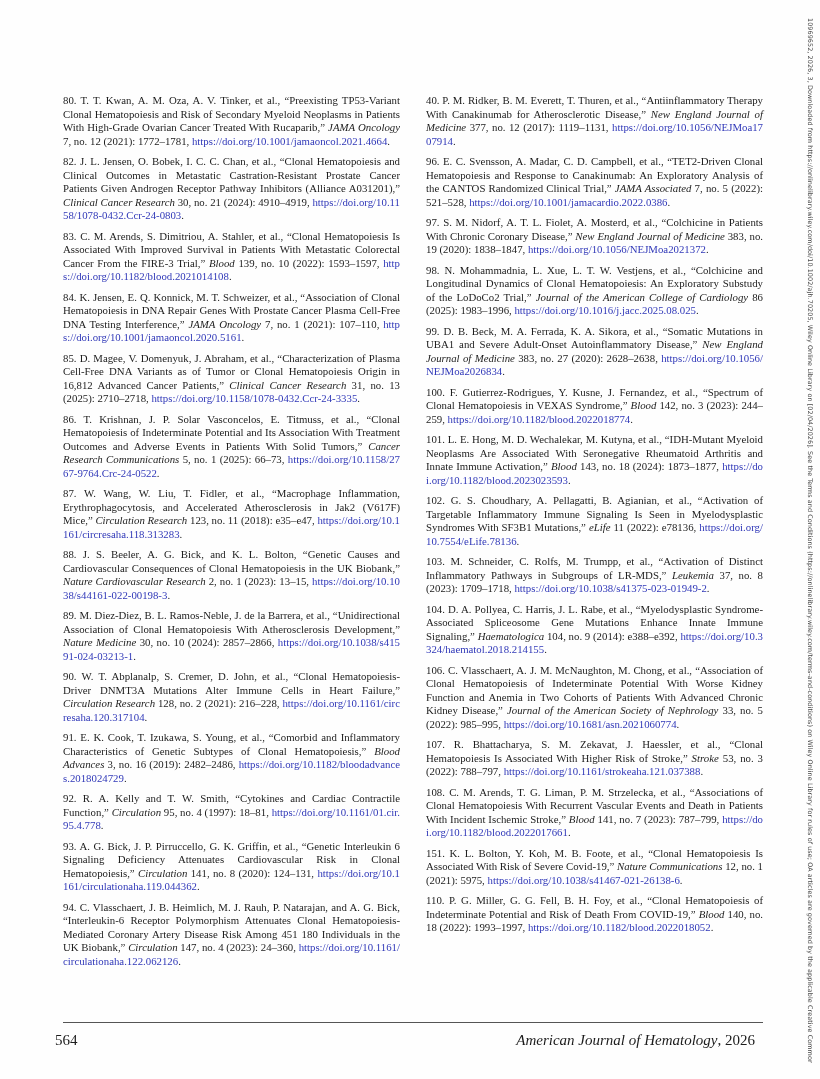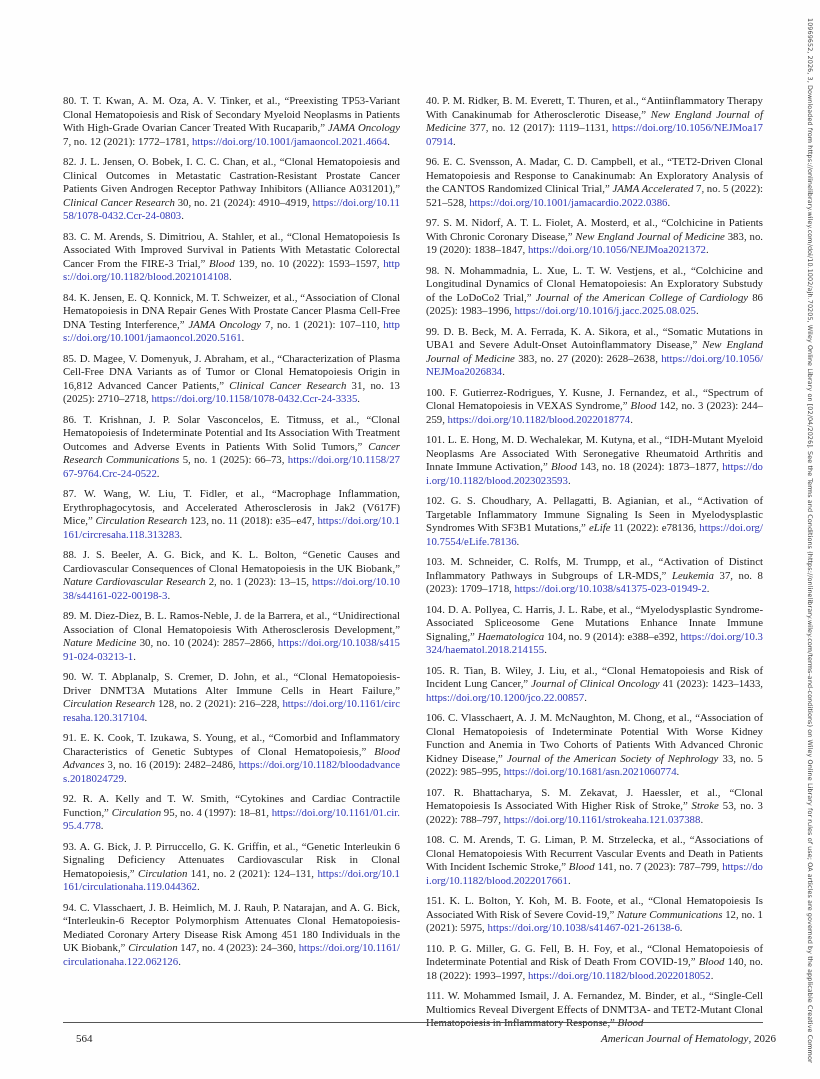--- a/index.html
+++ b/index.html
@@ -39,27 +39,27 @@
   }
   .footer-rule {
     position: absolute;
     left: 63px;
     width: 700px;
     top: 1022px;
     border-top: 1px solid #555;
   }
   .footer {
     position: absolute;
-    left: 76px;
+    left: 55px;
     width: 700px;
     top: 1032px;
     display: flex;
     justify-content: space-between;
     align-items: flex-start;
-    font-size: 11px;
+    font-size: 15px;
   }
   .footer .journal { font-style: italic; }
   .sidebar-note {
     position: absolute;
     top: 18px;
     right: 6px;
     height: 1045px;
     writing-mode: vertical-rl;
     font-family: "DejaVu Sans", sans-serif;
     font-size: 6.4px;
@@ -81,41 +81,39 @@
         <p class="ref"><span>83. C. M. Arends, S. Dimitriou, A. Stahler, et al., “Clonal Hematopoiesis Is Associated With Improved Survival in Patients With Metastatic Colorectal Cancer From the FIRE-3 Trial,” </span><span class="it">Blood</span><span> 139, no. 10 (2022): 1593–1597, </span><a class="doi" href="#">https://doi.org/10.1182/blood.2021014108</a><span>.</span></p>
         <p class="ref"><span>84. K. Jensen, E. Q. Konnick, M. T. Schweizer, et al., “Association of Clonal Hematopoiesis in DNA Repair Genes With Prostate Cancer Plasma Cell-Free DNA Testing Interference,” </span><span class="it">JAMA Oncology</span><span> 7, no. 1 (2021): 107–110, </span><a class="doi" href="#">https://doi.org/10.1001/jamaoncol.2020.5161</a><span>.</span></p>
         <p class="ref"><span>85. D. Magee, V. Domenyuk, J. Abraham, et al., “Characterization of Plasma Cell-Free DNA Variants as of Tumor or Clonal Hematopoiesis Origin in 16,812 Advanced Cancer Patients,” </span><span class="it">Clinical Cancer Research</span><span> 31, no. 13 (2025): 2710–2718, </span><a class="doi" href="#">https://doi.org/10.1158/1078-0432.Ccr-24-3335</a><span>.</span></p>
         <p class="ref"><span>86. T. Krishnan, J. P. Solar Vasconcelos, E. Titmuss, et al., “Clonal Hematopoiesis of Indeterminate Potential and Its Association With Treatment Outcomes and Adverse Events in Patients With Solid Tumors,” </span><span class="it">Cancer Research Communications</span><span> 5, no. 1 (2025): 66–73, </span><a class="doi" href="#">https://doi.org/10.1158/2767-9764.Crc-24-0522</a><span>.</span></p>
         <p class="ref"><span>87. W. Wang, W. Liu, T. Fidler, et al., “Macrophage Inflammation, Erythrophagocytosis, and Accelerated Atherosclerosis in Jak2 (V617F) Mice,” </span><span class="it">Circulation Research</span><span> 123, no. 11 (2018): e35–e47, </span><a class="doi" href="#">https://doi.org/10.1161/circresaha.118.313283</a><span>.</span></p>
         <p class="ref"><span>88. J. S. Beeler, A. G. Bick, and K. L. Bolton, “Genetic Causes and Cardiovascular Consequences of Clonal Hematopoiesis in the UK Biobank,” </span><span class="it">Nature Cardiovascular Research</span><span> 2, no. 1 (2023): 13–15, </span><a class="doi" href="#">https://doi.org/10.1038/s44161-022-00198-3</a><span>.</span></p>
         <p class="ref"><span>89. M. Diez-Diez, B. L. Ramos-Neble, J. de la Barrera, et al., “Unidirectional Association of Clonal Hematopoiesis With Atherosclerosis Development,” </span><span class="it">Nature Medicine</span><span> 30, no. 10 (2024): 2857–2866, </span><a class="doi" href="#">https://doi.org/10.1038/s41591-024-03213-1</a><span>.</span></p>
         <p class="ref"><span>90. W. T. Abplanalp, S. Cremer, D. John, et al., “Clonal Hematopoiesis-Driver DNMT3A Mutations Alter Immune Cells in Heart Failure,” </span><span class="it">Circulation Research</span><span> 128, no. 2 (2021): 216–228, </span><a class="doi" href="#">https://doi.org/10.1161/circresaha.120.317104</a><span>.</span></p>
         <p class="ref"><span>91. E. K. Cook, T. Izukawa, S. Young, et al., “Comorbid and Inflammatory Characteristics of Genetic Subtypes of Clonal Hematopoiesis,” </span><span class="it">Blood Advances</span><span> 3, no. 16 (2019): 2482–2486, </span><a class="doi" href="#">https://doi.org/10.1182/bloodadvances.2018024729</a><span>.</span></p>
         <p class="ref"><span>92. R. A. Kelly and T. W. Smith, “Cytokines and Cardiac Contractile Function,” </span><span class="it">Circulation</span><span> 95, no. 4 (1997): 18–81, </span><a class="doi" href="#">https://doi.org/10.1161/01.cir.95.4.778</a><span>.</span></p>
-        <p class="ref"><span>93. A. G. Bick, J. P. Pirruccello, G. K. Griffin, et al., “Genetic Interleukin 6 Signaling Deficiency Attenuates Cardiovascular Risk in Clonal Hematopoiesis,” </span><span class="it">Circulation</span><span> 141, no. 2 (2021): 124–131, </span><a class="doi" href="#">https://doi.org/10.1161/circulationaha.119.044362</a><span>.</span></p>
+        <p class="ref"><span>93. A. G. Bick, J. P. Pirruccello, G. K. Griffin, et al., “Genetic Interleukin 6 Signaling Deficiency Attenuates Cardiovascular Risk in Clonal Hematopoiesis,” </span><span class="it">Circulation</span><span> 141, no. 8 (2020): 124–131, </span><a class="doi" href="#">https://doi.org/10.1161/circulationaha.119.044362</a><span>.</span></p>
         <p class="ref"><span>94. C. Vlasschaert, J. B. Heimlich, M. J. Rauh, P. Natarajan, and A. G. Bick, “Interleukin-6 Receptor Polymorphism Attenuates Clonal Hematopoiesis-Mediated Coronary Artery Disease Risk Among 451 180 Individuals in the UK Biobank,” </span><span class="it">Circulation</span><span> 147, no. 4 (2023): 24–360, </span><a class="doi" href="#">https://doi.org/10.1161/circulationaha.122.062126</a><span>.</span></p>
       </div>
     <div class="col">
         <p class="ref"><span>40. P. M. Ridker, B. M. Everett, T. Thuren, et al., “Antiinflammatory Therapy With Canakinumab for Atherosclerotic Disease,” </span><span class="it">New England Journal of Medicine</span><span> 377, no. 12 (2017): 1119–1131, </span><a class="doi" href="#">https://doi.org/10.1056/NEJMoa1707914</a><span>.</span></p>
-        <p class="ref"><span>96. E. C. Svensson, A. Madar, C. D. Campbell, et al., “TET2-Driven Clonal Hematopoiesis and Response to Canakinumab: An Exploratory Analysis of the CANTOS Randomized Clinical Trial,” </span><span class="it">JAMA Accelerated</span><span> 7, no. 5 (2022): 521–528, </span><a class="doi" href="#">https://doi.org/10.1001/jamacardio.2022.0386</a><span>.</span></p>
+        <p class="ref"><span>96. E. C. Svensson, A. Madar, C. D. Campbell, et al., “TET2-Driven Clonal Hematopoiesis and Response to Canakinumab: An Exploratory Analysis of the CANTOS Randomized Clinical Trial,” </span><span class="it">JAMA Associated</span><span> 7, no. 5 (2022): 521–528, </span><a class="doi" href="#">https://doi.org/10.1001/jamacardio.2022.0386</a><span>.</span></p>
         <p class="ref"><span>97. S. M. Nidorf, A. T. L. Fiolet, A. Mosterd, et al., “Colchicine in Patients With Chronic Coronary Disease,” </span><span class="it">New England Journal of Medicine</span><span> 383, no. 19 (2020): 1838–1847, </span><a class="doi" href="#">https://doi.org/10.1056/NEJMoa2021372</a><span>.</span></p>
         <p class="ref"><span>98. N. Mohammadnia, L. Xue, L. T. W. Vestjens, et al., “Colchicine and Longitudinal Dynamics of Clonal Hematopoiesis: An Exploratory Substudy of the LoDoCo2 Trial,” </span><span class="it">Journal of the American College of Cardiology</span><span> 86 (2025): 1983–1996, </span><a class="doi" href="#">https://doi.org/10.1016/j.jacc.2025.08.025</a><span>.</span></p>
         <p class="ref"><span>99. D. B. Beck, M. A. Ferrada, K. A. Sikora, et al., “Somatic Mutations in UBA1 and Severe Adult-Onset Autoinflammatory Disease,” </span><span class="it">New England Journal of Medicine</span><span> 383, no. 27 (2020): 2628–2638, </span><a class="doi" href="#">https://doi.org/10.1056/NEJMoa2026834</a><span>.</span></p>
         <p class="ref"><span>100. F. Gutierrez-Rodrigues, Y. Kusne, J. Fernandez, et al., “Spectrum of Clonal Hematopoiesis in VEXAS Syndrome,” </span><span class="it">Blood</span><span> 142, no. 3 (2023): 244–259, </span><a class="doi" href="#">https://doi.org/10.1182/blood.2022018774</a><span>.</span></p>
         <p class="ref"><span>101. L. E. Hong, M. D. Wechalekar, M. Kutyna, et al., “IDH-Mutant Myeloid Neoplasms Are Associated With Seronegative Rheumatoid Arthritis and Innate Immune Activation,” </span><span class="it">Blood</span><span> 143, no. 18 (2024): 1873–1877, </span><a class="doi" href="#">https://doi.org/10.1182/blood.2023023593</a><span>.</span></p>
         <p class="ref"><span>102. G. S. Choudhary, A. Pellagatti, B. Agianian, et al., “Activation of Targetable Inflammatory Immune Signaling Is Seen in Myelodysplastic Syndromes With SF3B1 Mutations,” </span><span class="it">eLife</span><span> 11 (2022): e78136, </span><a class="doi" href="#">https://doi.org/10.7554/eLife.78136</a><span>.</span></p>
         <p class="ref"><span>103. M. Schneider, C. Rolfs, M. Trumpp, et al., “Activation of Distinct Inflammatory Pathways in Subgroups of LR-MDS,” </span><span class="it">Leukemia</span><span> 37, no. 8 (2023): 1709–1718, </span><a class="doi" href="#">https://doi.org/10.1038/s41375-023-01949-2</a><span>.</span></p>
         <p class="ref"><span>104. D. A. Pollyea, C. Harris, J. L. Rabe, et al., “Myelodysplastic Syndrome-Associated Spliceosome Gene Mutations Enhance Innate Immune Signaling,” </span><span class="it">Haematologica</span><span> 104, no. 9 (2014): e388–e392, </span><a class="doi" href="#">https://doi.org/10.3324/haematol.2018.214155</a><span>.</span></p>
-        <p class="ref"><span>105. R. Tian, B. Wiley, J. Liu, et al., “Clonal Hematopoiesis and Risk of Incident Lung Cancer,” </span><span class="it">Journal of Clinical Oncology</span><span> 41 (2023): 1423–1433, </span><a class="doi" href="#">https://doi.org/10.1200/jco.22.00857</a><span>.</span></p>
         <p class="ref"><span>106. C. Vlasschaert, A. J. M. McNaughton, M. Chong, et al., “Association of Clonal Hematopoiesis of Indeterminate Potential With Worse Kidney Function and Anemia in Two Cohorts of Patients With Advanced Chronic Kidney Disease,” </span><span class="it">Journal of the American Society of Nephrology</span><span> 33, no. 5 (2022): 985–995, </span><a class="doi" href="#">https://doi.org/10.1681/asn.2021060774</a><span>.</span></p>
         <p class="ref"><span>107. R. Bhattacharya, S. M. Zekavat, J. Haessler, et al., “Clonal Hematopoiesis Is Associated With Higher Risk of Stroke,” </span><span class="it">Stroke</span><span> 53, no. 3 (2022): 788–797, </span><a class="doi" href="#">https://doi.org/10.1161/strokeaha.121.037388</a><span>.</span></p>
         <p class="ref"><span>108. C. M. Arends, T. G. Liman, P. M. Strzelecka, et al., “Associations of Clonal Hematopoiesis With Recurrent Vascular Events and Death in Patients With Incident Ischemic Stroke,” </span><span class="it">Blood</span><span> 141, no. 7 (2023): 787–799, </span><a class="doi" href="#">https://doi.org/10.1182/blood.2022017661</a><span>.</span></p>
         <p class="ref"><span>151. K. L. Bolton, Y. Koh, M. B. Foote, et al., “Clonal Hematopoiesis Is Associated With Risk of Severe Covid-19,” </span><span class="it">Nature Communications</span><span> 12, no. 1 (2021): 5975, </span><a class="doi" href="#">https://doi.org/10.1038/s41467-021-26138-6</a><span>.</span></p>
         <p class="ref"><span>110. P. G. Miller, G. G. Fell, B. H. Foy, et al., “Clonal Hematopoiesis of Indeterminate Potential and Risk of Death From COVID-19,” </span><span class="it">Blood</span><span> 140, no. 18 (2022): 1993–1997, </span><a class="doi" href="#">https://doi.org/10.1182/blood.2022018052</a><span>.</span></p>
-        <p class="ref"><span>111. W. Mohammed Ismail, J. A. Fernandez, M. Binder, et al., “Single-Cell Multiomics Reveal Divergent Effects of DNMT3A- and TET2-Mutant Clonal Hematopoiesis in Inflammatory Response,” </span><span class="it">Blood</span></p>
       </div>
   </div>
 
   <div class="footer-rule"></div>
 
   <div class="footer">
     <span>564</span>
     <span><span class="journal">American Journal of Hematology</span><span>, 2026</span></span>
   </div>
 

